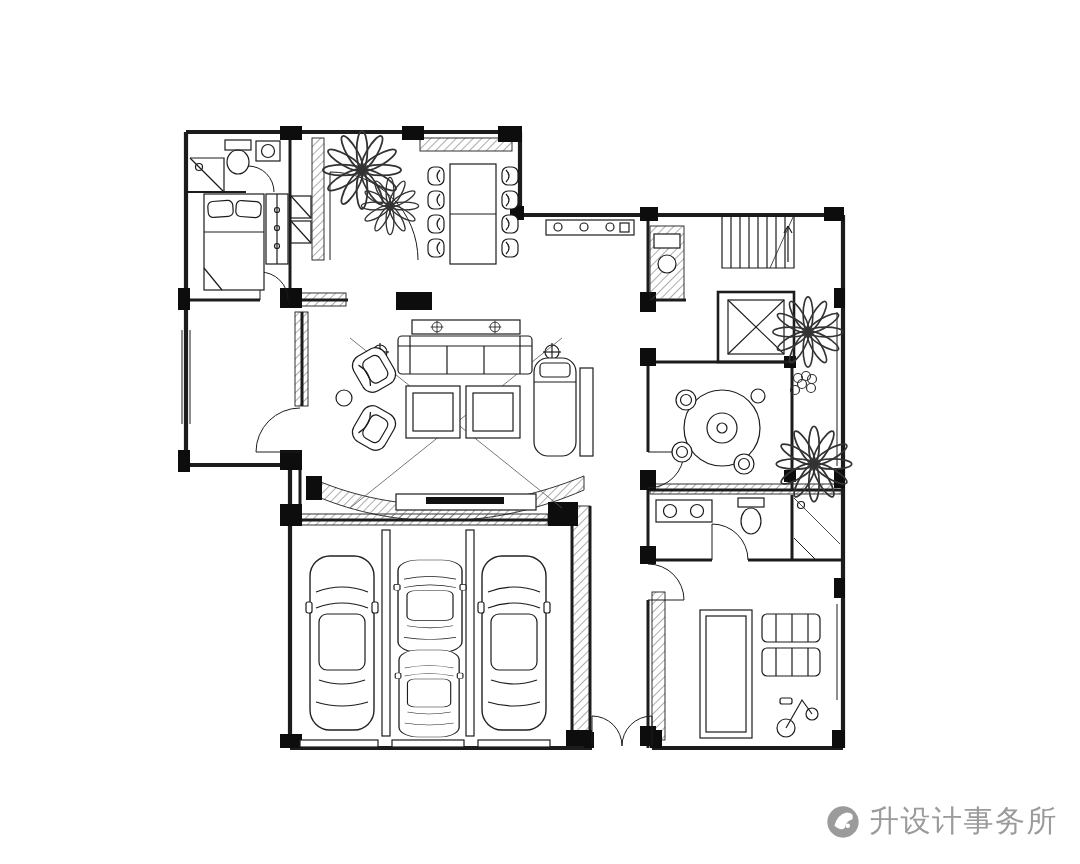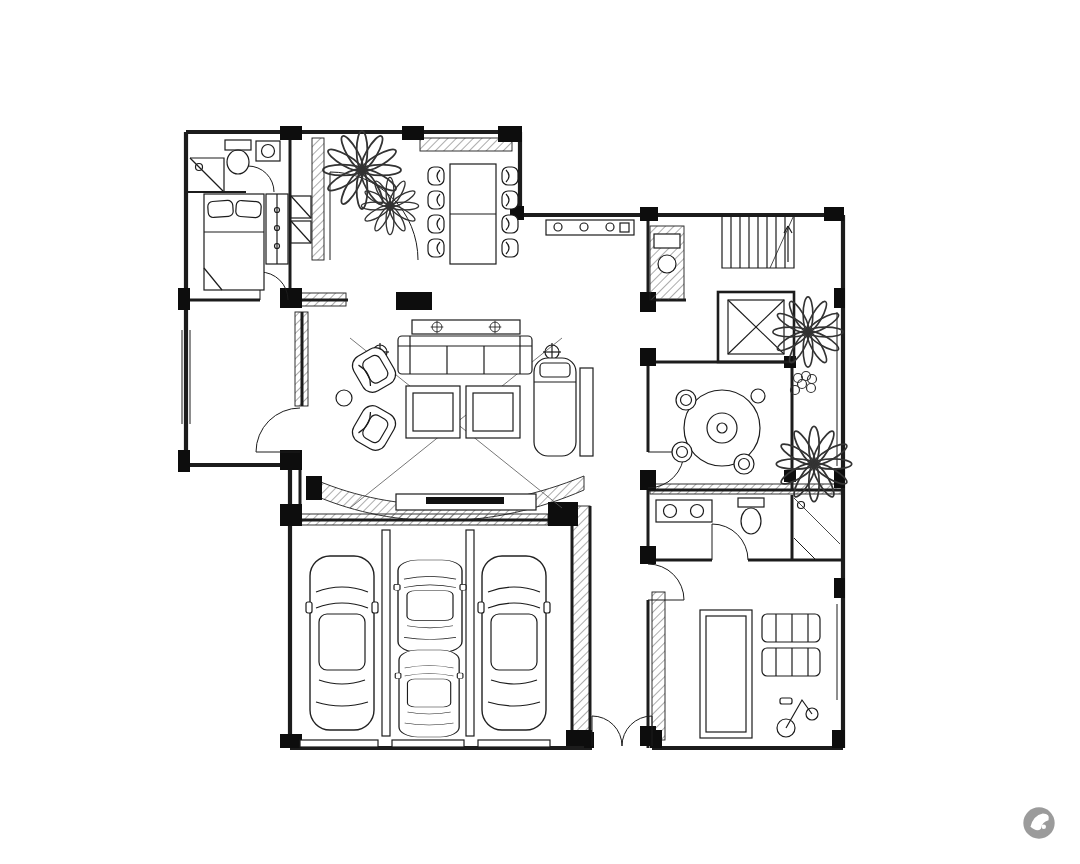--- a/index.html
+++ b/index.html
@@ -437,15 +437,16 @@
 </svg>
 
 <div class="watermark">
   <span class="wm-logo">
     <svg width="38" height="38" viewBox="-20 -20 40 40" xmlns="http://www.w3.org/2000/svg">
       <circle r="16.5" fill="#9b9b9b"></circle>
       <path d="M-9,4 Q-6,-8 4,-10 Q12,-10 10,-3 Q3,-1 2,6 Q-2,10 -9,4 Z" fill="#ffffff"></path>
       <circle cx="5" cy="4" r="2.4" fill="#ffffff"></circle>
     </svg>
   </span>
+  <span class="wm-text">升设计事务所</span>
 </div>
 
 </div>
 
 </body></html>

